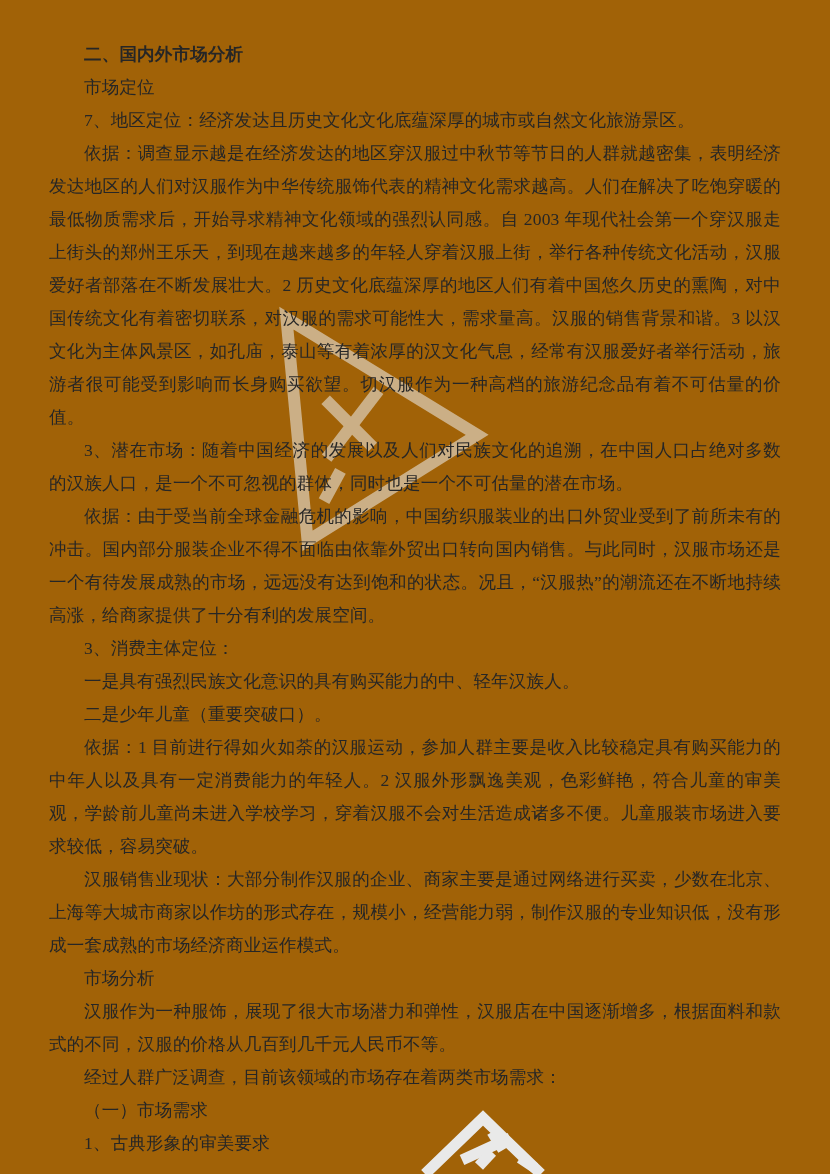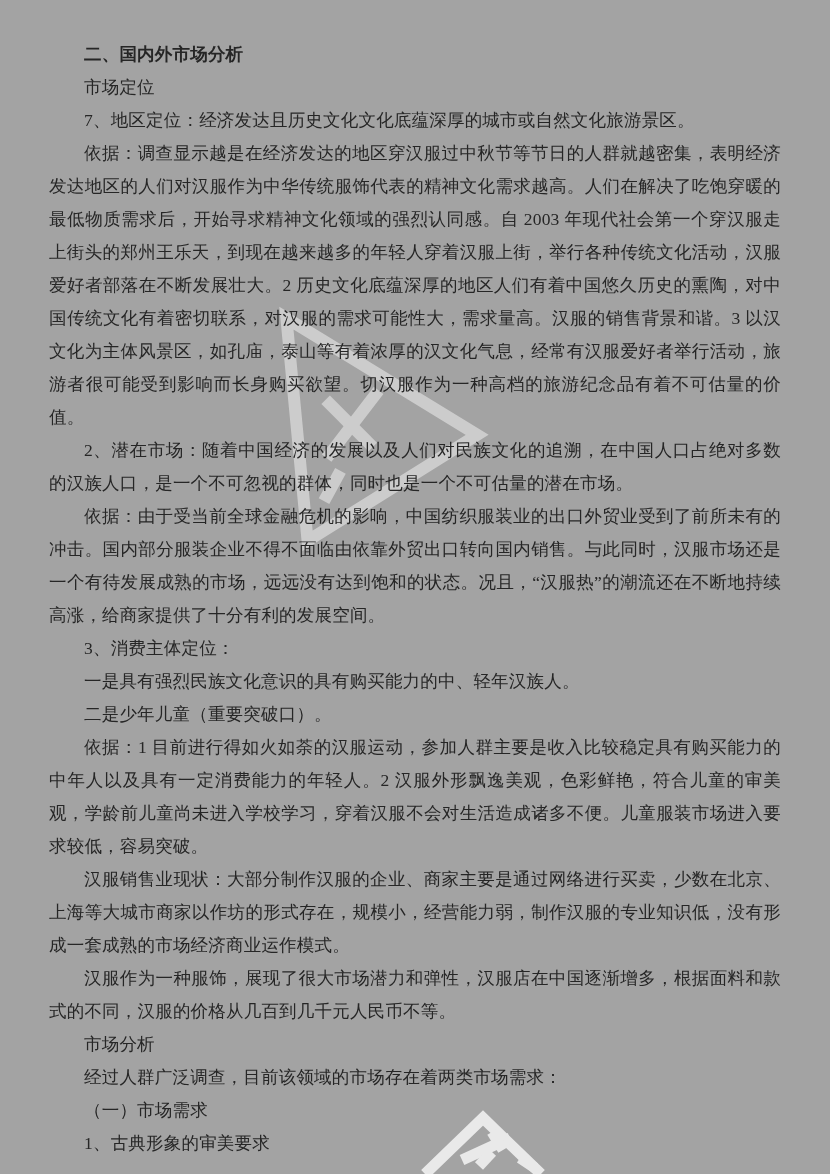--- a/index.html
+++ b/index.html
@@ -4,21 +4,21 @@
 <style>
   html, body {
     margin: 0;
     padding: 0;
     background: #ffffff;
   }
   .page {
     position: relative;
     width: 830px;
     height: 1174px;
-    background: #a3a3a3;
+    background: #a16207;
     overflow: hidden;
     font-family: "Liberation Serif", "DejaVu Serif", serif;
     color: #262626;
   }
   .content {
     position: absolute;
     left: 49px;
     top: 38px;
     width: 732px;
   }
@@ -71,27 +71,27 @@
       <line x1="69" y1="61" x2="82" y2="47"></line>
       <line x1="110" y1="53" x2="125" y2="63"></line>
     </g>
   </svg>
 
   <div class="content">
     <p class="heading">二、国内外市场分析</p>
     <p>市场定位</p>
     <p>7、地区定位：经济发达且历史文化文化底蕴深厚的城市或自然文化旅游景区。</p>
     <p>依据：调查显示越是在经济发达的地区穿汉服过中秋节等节日的人群就越密集，表明经济发达地区的人们对汉服作为中华传统服饰代表的精神文化需求越高。人们在解决了吃饱穿暖的最低物质需求后，开始寻求精神文化领域的强烈认同感。自 2003 年现代社会第一个穿汉服走上街头的郑州王乐天，到现在越来越多的年轻人穿着汉服上街，举行各种传统文化活动，汉服爱好者部落在不断发展壮大。2 历史文化底蕴深厚的地区人们有着中国悠久历史的熏陶，对中国传统文化有着密切联系，对汉服的需求可能性大，需求量高。汉服的销售背景和谐。3 以汉文化为主体风景区，如孔庙，泰山等有着浓厚的汉文化气息，经常有汉服爱好者举行活动，旅游者很可能受到影响而长身购买欲望。切汉服作为一种高档的旅游纪念品有着不可估量的价值。</p>
-    <p>2、潜在市场：随着中国经济的发展以及人们对民族文化的追溯，在中国人口占绝对多数的汉族人口，是一个不可忽视的群体，同时也是一个不可估量的潜在市场。</p>
+    <p>3、潜在市场：随着中国经济的发展以及人们对民族文化的追溯，在中国人口占绝对多数的汉族人口，是一个不可忽视的群体，同时也是一个不可估量的潜在市场。</p>
     <p>依据：由于受当前全球金融危机的影响，中国纺织服装业的出口外贸业受到了前所未有的冲击。国内部分服装企业不得不面临由依靠外贸出口转向国内销售。与此同时，汉服市场还是一个有待发展成熟的市场，远远没有达到饱和的状态。况且，“汉服热”的潮流还在不断地持续高涨，给商家提供了十分有利的发展空间。</p>
     <p>3、消费主体定位：</p>
     <p>一是具有强烈民族文化意识的具有购买能力的中、轻年汉族人。</p>
     <p>二是少年儿童（重要突破口）。</p>
     <p>依据：1 目前进行得如火如荼的汉服运动，参加人群主要是收入比较稳定具有购买能力的中年人以及具有一定消费能力的年轻人。2 汉服外形飘逸美观，色彩鲜艳，符合儿童的审美观，学龄前儿童尚未进入学校学习，穿着汉服不会对生活造成诸多不便。儿童服装市场进入要求较低，容易突破。</p>
     <p>汉服销售业现状：大部分制作汉服的企业、商家主要是通过网络进行买卖，少数在北京、上海等大城市商家以作坊的形式存在，规模小，经营能力弱，制作汉服的专业知识低，没有形成一套成熟的市场经济商业运作模式。</p>
+    <p>市场分析</p>
     <p>汉服作为一种服饰，展现了很大市场潜力和弹性，汉服店在中国逐渐增多，根据面料和款式的不同，汉服的价格从几百到几千元人民币不等。</p>
-    <p>市场分析</p>
     <p>经过人群广泛调查，目前该领域的市场存在着两类市场需求：</p>
     <p>（一）市场需求</p>
     <p>1、古典形象的审美要求</p>
   </div>
 
 </div>
 
 </body></html>

